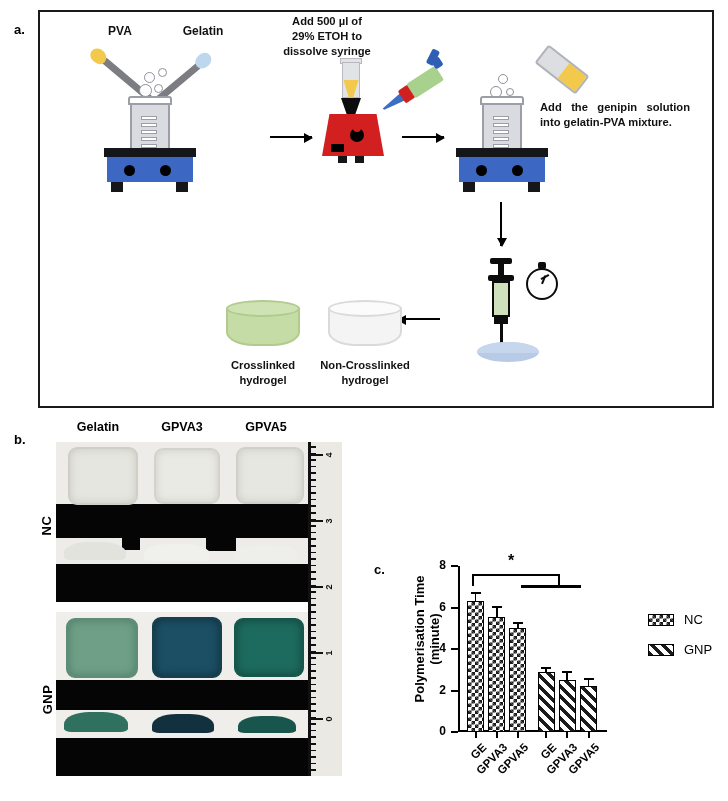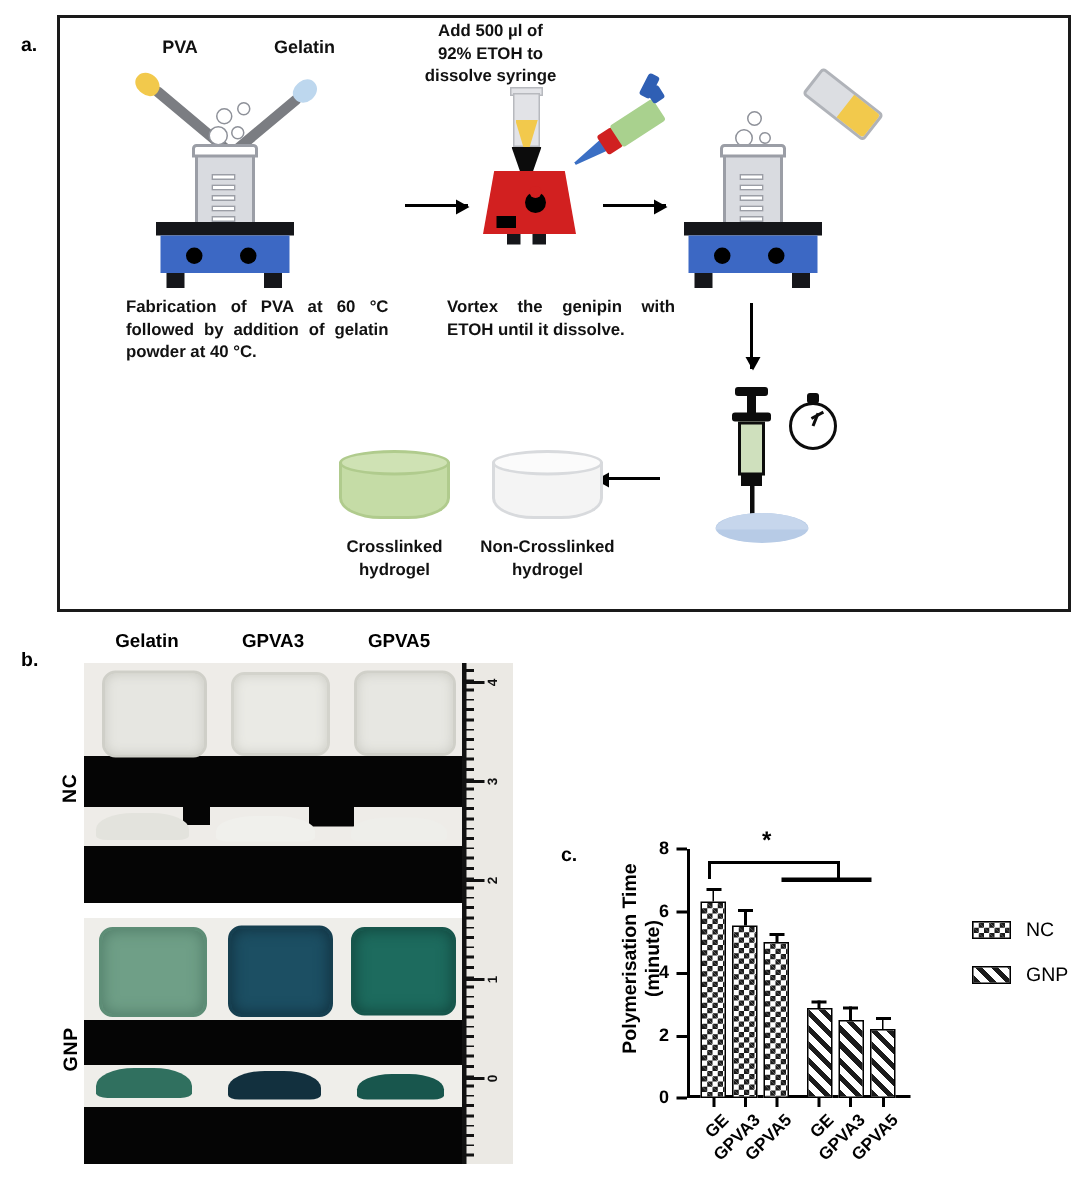--- a/index.html
+++ b/index.html
@@ -135,21 +135,21 @@
 <div class="fig">
 
   <div class="panel-letter" style="left:14px;top:22px;">a.</div>
   <div id="panel-a-box">
 
     <div class="a-label" style="left:48px;top:12px;width:64px;">PVA</div>
     <div class="a-label" style="left:128px;top:12px;width:70px;">Gelatin</div>
 
     <div class="a-text ctr" style="left:212px;top:2px;width:150px;">
       <div>Add 500 µl of</div>
-      <div>92% ETOH to</div>
+      <div>29% ETOH to</div>
       <div>dissolve syringe</div>
     </div>
 
     <div class="spat" style="left:50px;top:34px;width:78px;height:14px;transform:rotate(40deg);">
       <div class="spat-rod" style="left:14px;width:66px;"></div>
       <div class="spat-head" style="left:0;top:-3px;background:#f2c94c;"></div>
     </div>
     <div class="spat" style="left:168px;top:34px;width:78px;height:14px;transform:rotate(140deg);">
       <div class="spat-rod" style="left:14px;width:66px;"></div>
       <div class="spat-head" style="left:0;top:-3px;background:#bdd7ee;"></div>
@@ -172,21 +172,20 @@
 
     <div class="stirrer" style="left:64px;top:136px;">
       <div class="st-top"></div>
       <div class="st-body"></div>
       <div class="st-knob" style="left:20px;"></div>
       <div class="st-knob" style="left:56px;"></div>
       <div class="st-foot" style="left:7px;"></div>
       <div class="st-foot" style="left:72px;"></div>
     </div>
 
-    <div class="a-text" style="left:44px;top:186px;width:175px;">Fabrication of PVA at 60 °C followed by addition of gelatin powder at 40 °C.</div>
 
     <div class="arrow-r" style="left:230px;top:124px;width:42px;"></div>
 
     <div class="vortex" style="left:282px;top:88px;">
       <div class="vx-tube">
         <div class="vt-cap"></div>
         <div class="vt-glass"></div>
         <div class="vt-liq"></div>
         <div class="vt-blk"></div>
       </div>
@@ -198,21 +197,20 @@
     </div>
 
     <div class="pipette" style="left:368px;top:58px;width:46px;height:20px;transform:rotate(-33deg);">
       <div class="pp-tip"></div>
       <div class="pp-red"></div>
       <div class="pp-barrel"></div>
       <div class="pp-plunger"></div>
       <div class="pp-plunger2"></div>
     </div>
 
-    <div class="a-text" style="left:258px;top:186px;width:152px;">Vortex the genipin with ETOH until it dissolve.</div>
 
     <div class="arrow-r" style="left:362px;top:124px;width:42px;"></div>
 
     <div class="bubble" style="left:458px;top:62px;width:8px;height:8px;"></div>
     <div class="bubble" style="left:450px;top:74px;width:10px;height:10px;"></div>
     <div class="bubble" style="left:466px;top:76px;width:6px;height:6px;"></div>
 
     <div class="beaker" style="left:440px;top:84px;">
       <div class="bk-body"></div>
       <div class="bk-lip"></div>
@@ -230,20 +228,21 @@
       <div class="st-knob" style="left:56px;"></div>
       <div class="st-foot" style="left:7px;"></div>
       <div class="st-foot" style="left:72px;"></div>
     </div>
 
     <div class="tube2" style="left:496px;top:46px;transform:rotate(38deg);">
       <div class="t2-glass"></div>
       <div class="t2-liq"></div>
     </div>
 
+    <div class="a-text" style="left:500px;top:88px;width:150px;">Add the genipin solution into gelatin-PVA mixture.</div>
 
     <div class="arrow-d" style="left:460px;top:190px;height:44px;"></div>
 
     <div class="syr" style="left:446px;top:246px;">
       <div class="sy-plunger-top"></div>
       <div class="sy-rod"></div>
       <div class="sy-collar"></div>
       <div class="sy-barrel"></div>
       <div class="sy-nozzle"></div>
       <div class="sy-needle"></div>

